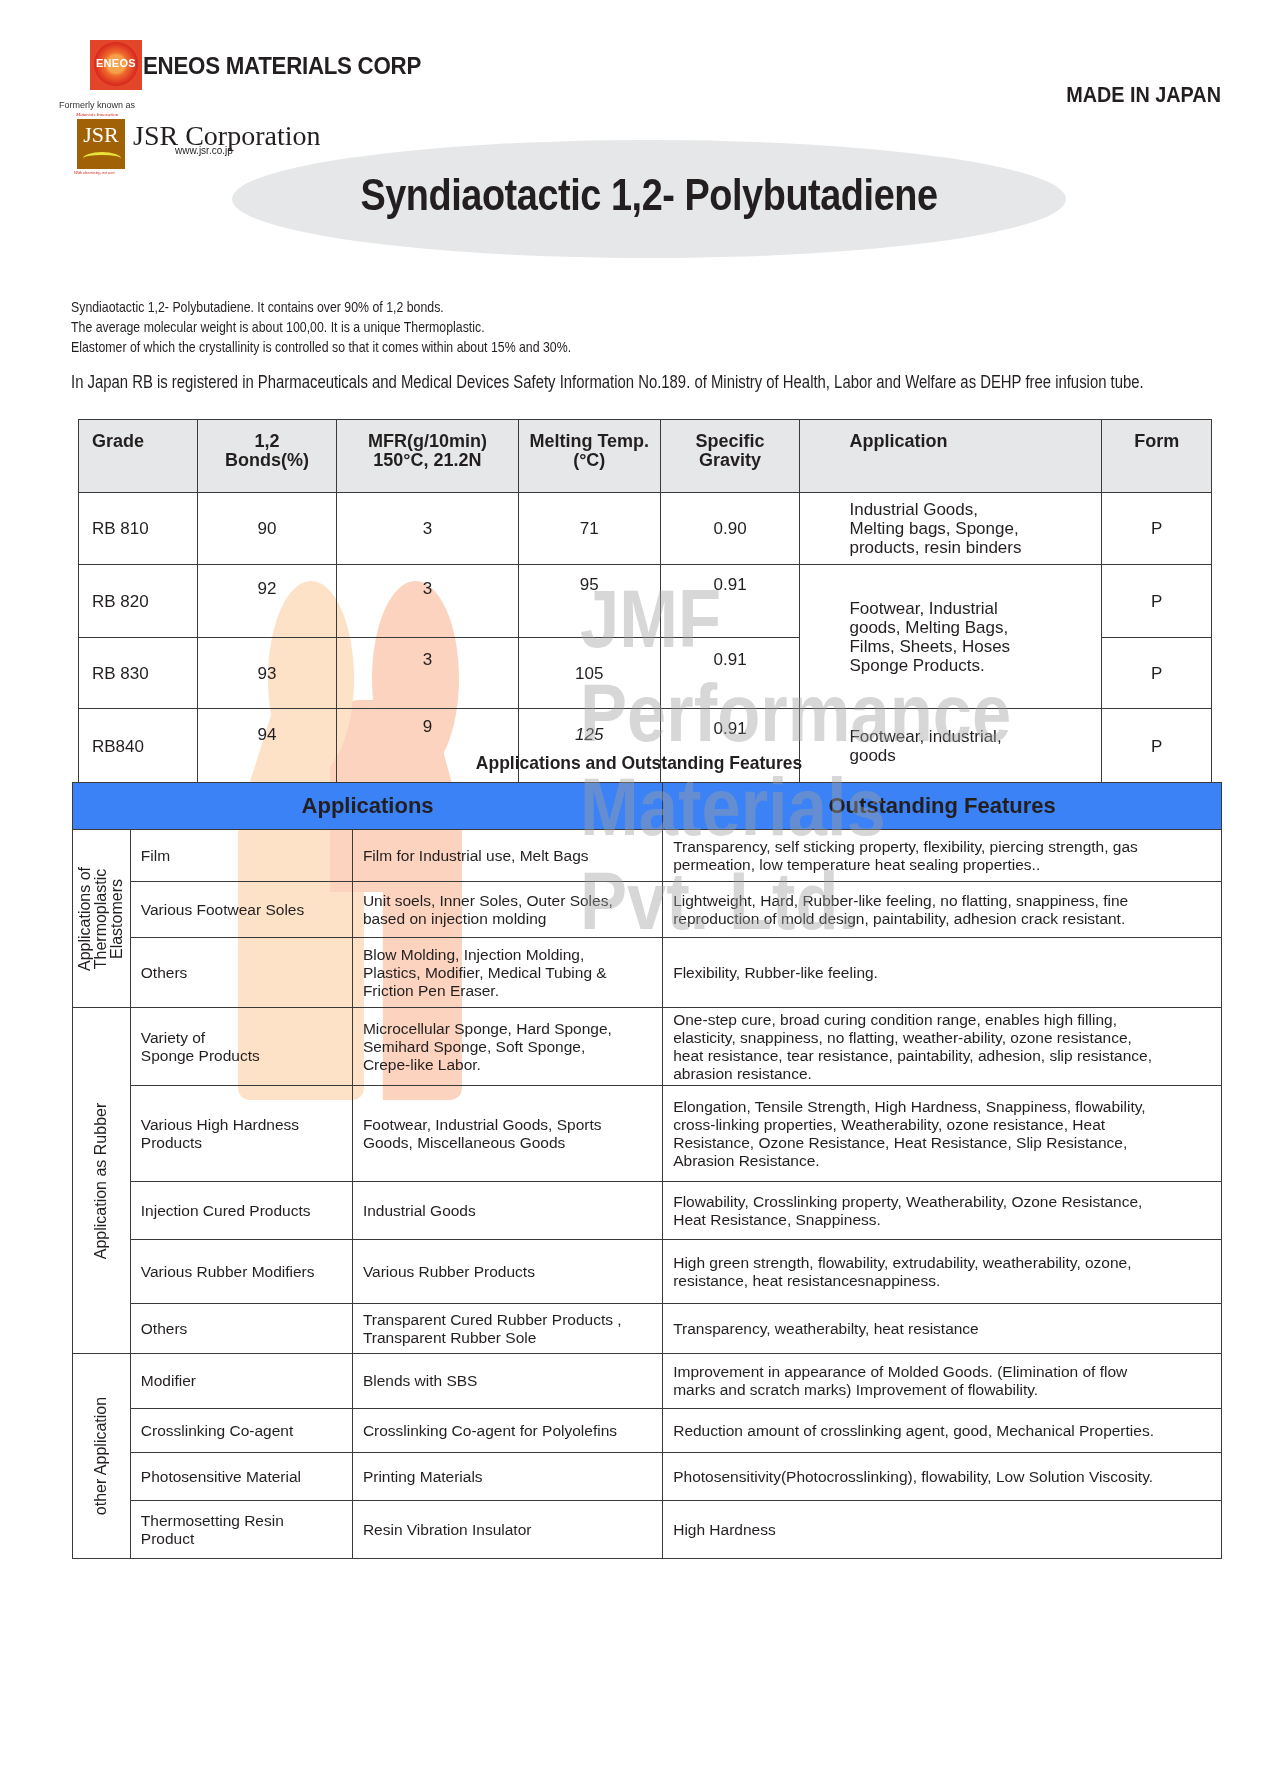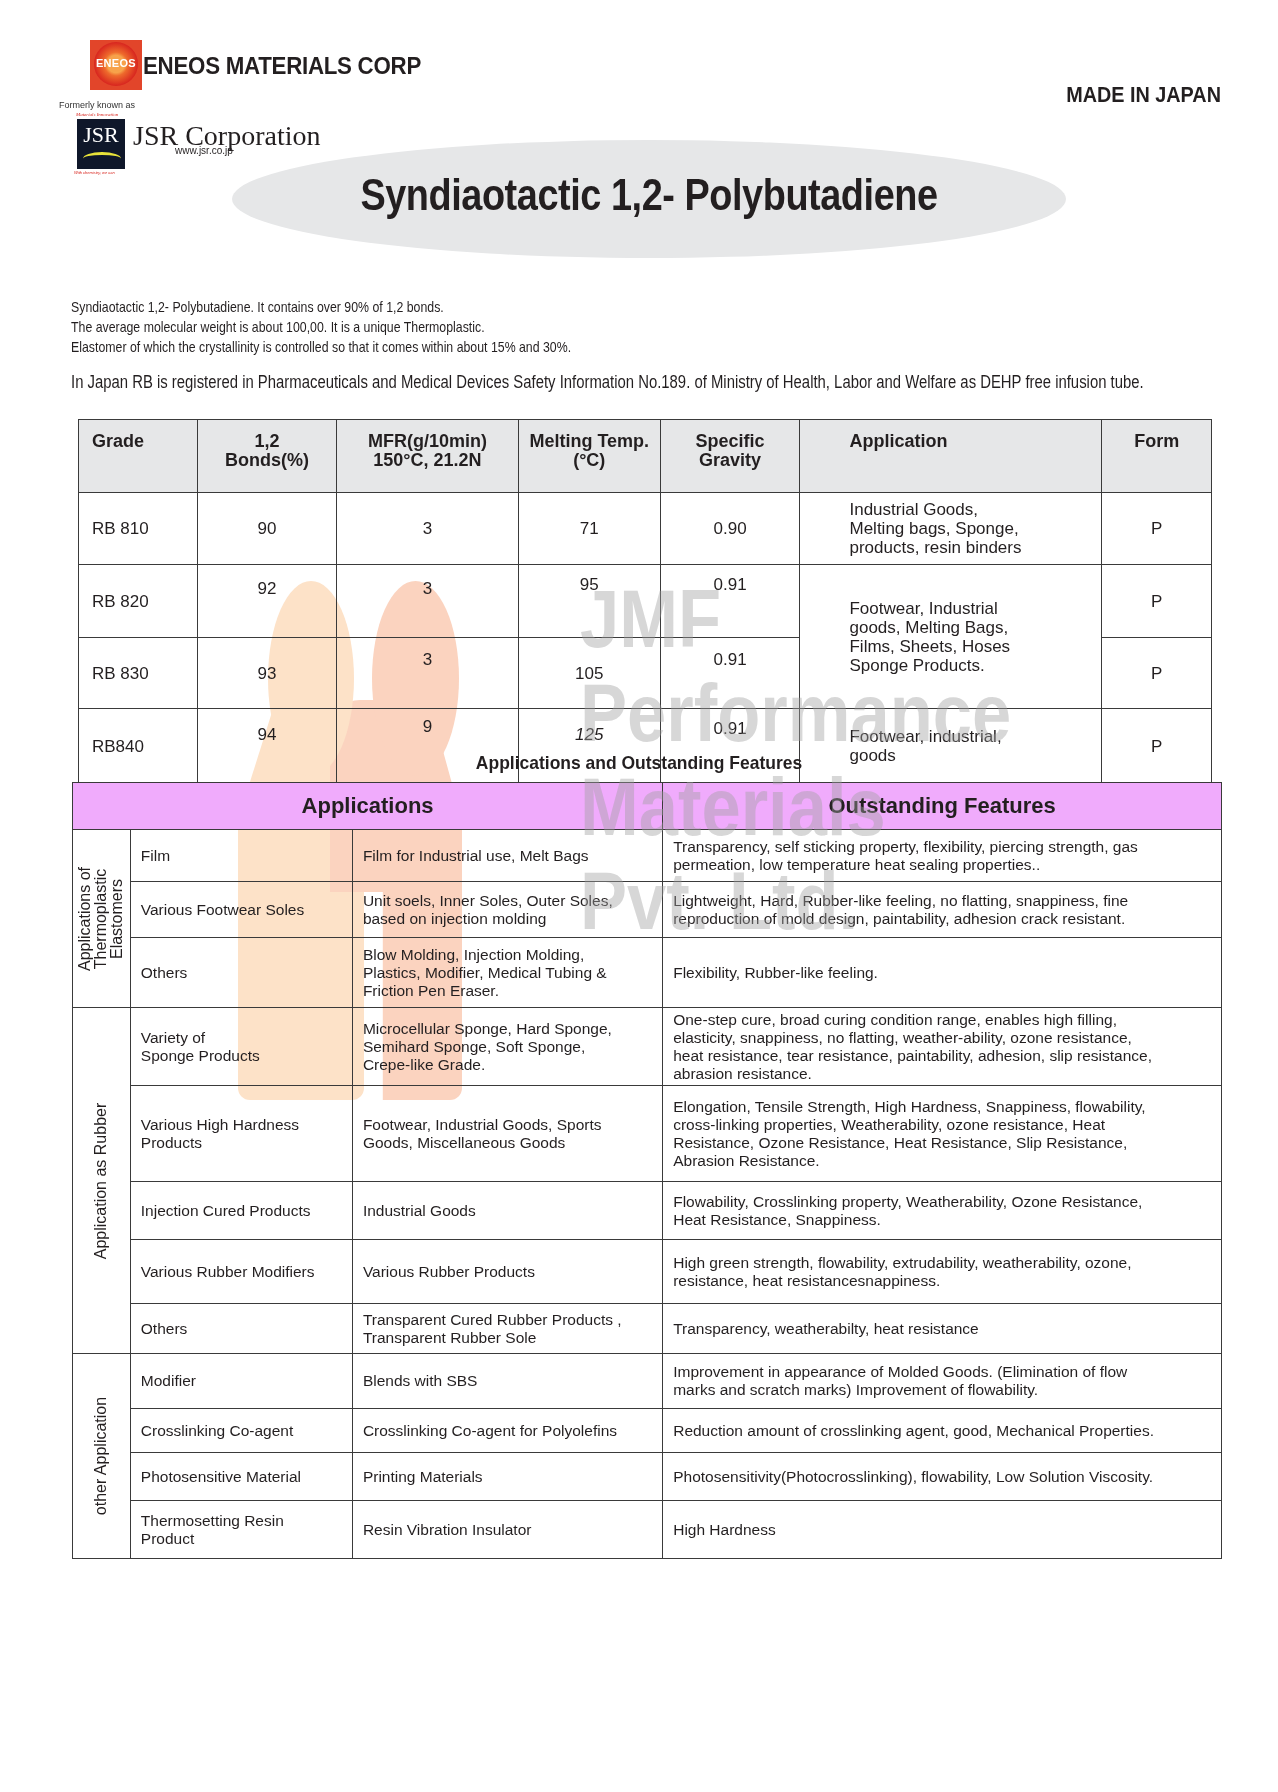--- a/index.html
+++ b/index.html
@@ -5,21 +5,21 @@
   html, body { margin: 0; padding: 0; background: #ffffff; }
   body { width: 1278px; height: 1792px; position: relative; overflow: hidden; font-family: "Liberation Sans", sans-serif; color: #231f20; }
 
   
   .eneos-logo { position: absolute; left: 90px; top: 40px; width: 52px; height: 50px; background: #e2452a; overflow: hidden; }
   .eneos-logo .ring { position: absolute; left: 4px; top: 2px; width: 44px; height: 44px; border-radius: 50%; background: radial-gradient(circle at 50% 50%, #f7a24a 0 28%, #ee6a2c 38%, #d8261f 70%); }
   .eneos-logo .txt { position: absolute; left: 0; right: 0; top: 17px; text-align: center; font-weight: bold; font-size: 11px; color: #fff; letter-spacing: 0.3px; }
   .company-name { position: absolute; left: 143px; top: 52px; font-size: 24px; font-weight: bold; letter-spacing: -0.3px; color: #231f20; transform: scaleX(0.93); transform-origin: left; }
   .formerly { position: absolute; left: 59px; top: 100px; font-size: 9px; color: #333; }
   .jsr-tagline-top { position: absolute; left: 76px; top: 112px; font-size: 5px; font-style: italic; color: #d8261f; font-family: "Liberation Serif", serif; }
-  .jsr-logo { position: absolute; left: 77px; top: 119px; width: 48px; height: 50px; background: #0f172a; overflow: hidden; }
+  .jsr-logo { position: absolute; left: 77px; top: 119px; width: 48px; height: 50px; background: #a16207; overflow: hidden; }
   .jsr-logo .txt { position: absolute; left: 0; right: 0; top: 3px; text-align: center; font-family: "Liberation Serif", serif; font-size: 22px; color: #fff; }
   .jsr-logo .swoosh { position: absolute; left: 6px; top: 33px; width: 38px; height: 10px; border-top: 3px solid #e8e23a; border-radius: 50% 50% 0 0; }
   .jsr-tagline-bot { position: absolute; left: 74px; top: 170px; font-size: 4px; color: #d8261f; font-style: italic; }
   .jsr-name { position: absolute; left: 133px; top: 120px; font-family: "Liberation Serif", serif; font-size: 28px; color: #231f20; }
   .jsr-url { position: absolute; left: 175px; top: 145px; font-size: 10px; color: #231f20; }
   .made-in { position: absolute; right: 57px; top: 82px; font-size: 22px; font-weight: bold; color: #231f20; transform: scaleX(0.9); transform-origin: right; }
 
   .title-ellipse { position: absolute; left: 232px; top: 140px; width: 834px; height: 118px; border-radius: 50%; background: #e6e7e8; }
   .title { position: absolute; left: 232px; width: 834px; top: 170px; text-align: center; font-size: 44px; font-weight: bold; color: #231f20; transform: scaleX(0.86); letter-spacing: -0.5px; }
 
@@ -46,21 +46,21 @@
   .c-mfr { width: 189px; text-align: center; }
   .c-melt { width: 151px; text-align: center; }
   .c-sg { width: 148px; text-align: center; }
   .c-app { width: 272px; text-align: left; padding-left: 49px !important; }
   .c-form { width: 117px; text-align: center; }
 
   .section-title { position: absolute; left: 0; width: 1278px; top: 752px; text-align: center; font-size: 19px; font-weight: bold; color: #231f20; z-index: 2; transform: scaleX(0.92); }
 
   
   .app-table { position: absolute; left: 72px; top: 782px; width: 1150px; z-index: 2; font-size: 15.5px; }
-  .app-table th { background: #f0abfc; font-size: 22px; font-weight: bold; height: 44px; border: 1.5px solid #3a3a3a; }
+  .app-table th { background: #3b82f6; font-size: 22px; font-weight: bold; height: 44px; border: 1.5px solid #3a3a3a; }
   .app-table td { border: 1.5px solid #3a3a3a; vertical-align: middle; line-height: 18px; padding: 2px 10px; background: transparent; }
   .app-table td.cat { width: 56px; padding: 0; position: relative; }
   .vlabel { position: absolute; left: 50%; top: 50%; transform: translate(-50%, -50%) rotate(-90deg); white-space: nowrap; text-align: center; font-size: 16px; line-height: 16px; color: #231f20; }
   .col-name { width: 198px; }
   .col-use { width: 285px; }
   .col-feat { width: 530px; }
 </style>
 </head>
 <body>
 
@@ -235,21 +235,21 @@
             <div>Application as Rubber</div>
           </div>
         </td>
         <td class="col-name">
           <div>Variety of</div>
           <div>Sponge Products</div>
         </td>
         <td class="col-use">
           <div>Microcellular Sponge, Hard Sponge,</div>
           <div>Semihard Sponge, Soft Sponge,</div>
-          <div>Crepe-like Grade.</div>
+          <div>Crepe-like Labor.</div>
         </td>
         <td class="col-feat">
           <div>One-step cure, broad curing condition range, enables high filling,</div>
           <div>elasticity, snappiness, no flatting, weather-ability, ozone resistance,</div>
           <div>heat resistance, tear resistance, paintability, adhesion, slip resistance,</div>
           <div>abrasion resistance.</div>
         </td>
       </tr>
       <tr style="height: 96px;">
         <td class="col-name">

